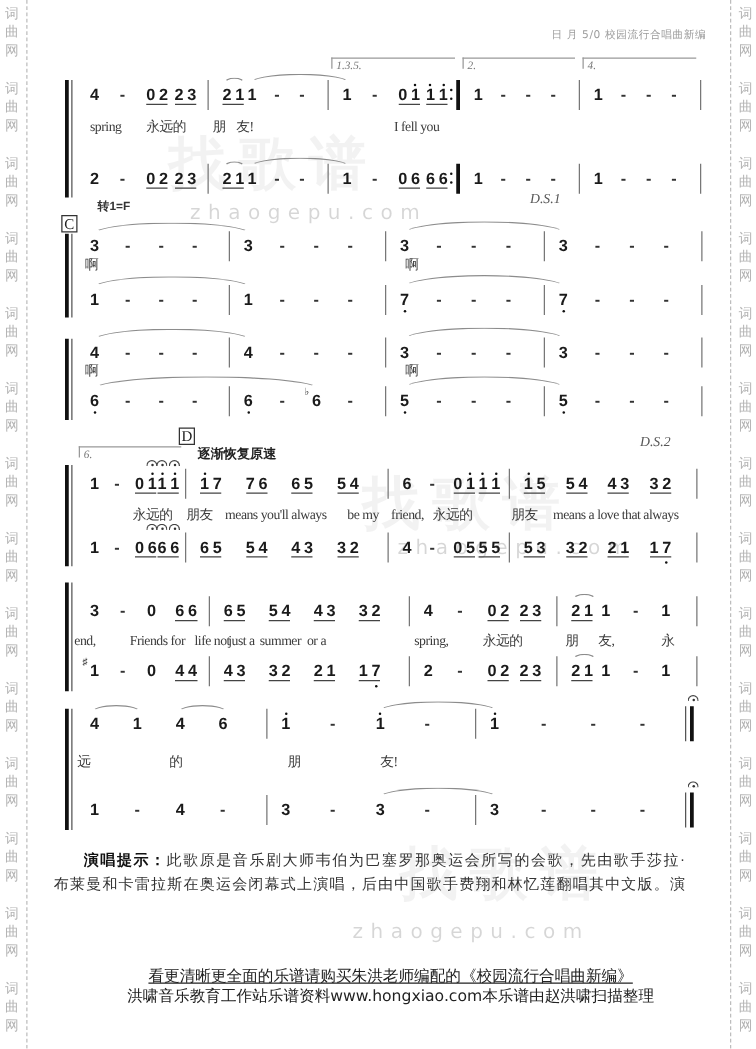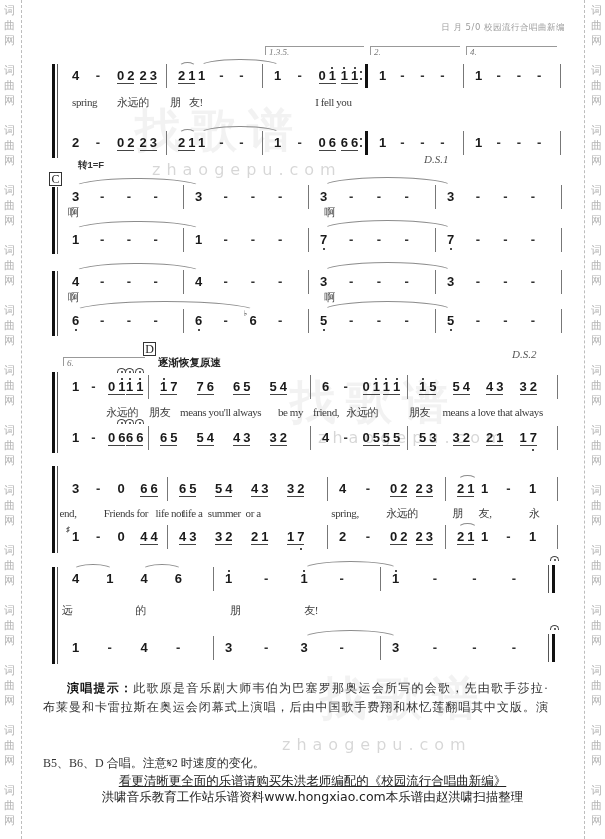--- a/index.html
+++ b/index.html
@@ -997,21 +997,21 @@
             <div class="beat" style="left: 529px; top: 528px;">
               <span class="note">1</span>
             </div>
           </div>
           <div class="bar single" style="left: 557px; top: 525px;"></div>
           <div class="slur" style="left: 458px; width: 19.2px; top: 523.04px; height: 9.92px;"></div>
         </div>
         <div class="lyric" style="left: 59.4875px; top: 506px;">end,</div>
         <div class="lyric" style="left: 103.85px; top: 506px;">Friends for</div>
         <div class="lyric" style="left: 155.6px; top: 506px;">life not</div>
-        <div class="lyric" style="left: 182.6px; top: 506px;">life a</div>
+        <div class="lyric" style="left: 182.6px; top: 506px;">just a</div>
         <div class="lyric" style="left: 207.8px; top: 506px;">summer</div>
         <div class="lyric" style="left: 245.6px; top: 506px;">or a</div>
         <div class="lyric" style="left: 331.35px; top: 506px;">spring,</div>
         <div class="lyric" style="left: 386.175px; top: 506px;">永远的</div>
         <div class="lyric" style="left: 452.2px; top: 506px;">朋</div>
         <div class="lyric" style="left: 478.6px; top: 506px;">友,</div>
         <div class="lyric" style="left: 529px; top: 506px;">永</div>
       </div>
       <div class="system">
         <div class="bracket" style="top: 567px; height: 97px;"></div>
@@ -1124,17 +1124,16 @@
 
   <div class="key-change">转1=F</div>
   <div class="reh" style="left:49px;top:172px">C</div>
   <div class="ds" style="left:424px;top:153px">D.S.1</div>
   <div class="ds" style="left:512px;top:348px">D.S.2</div>
   <div class="reh" style="left:143px;top:342px">D</div>
   <div class="tempo">逐渐恢复原速</div>
 
   <div class="pn-line" style="left:43px;top:699px;width:505px">布莱曼和卡雷拉斯在奥运会闭幕式上演唱，后由中国歌手费翔和林忆莲翻唱其中文版。演</div>
   <div class="pn-line" style="left:67px;top:680px;width:481px"><span class="pn-label">演唱提示：</span><span>此歌原是音乐剧大师韦伯为巴塞罗那奥运会所写的会歌，先由歌手莎拉·</span></div>
-  <div class="pn-line" style="left:43px;top:755px;width:505px;text-align:left;text-align-last:left">B5、B6、D 合唱。注意𝄋2 时速度的变化。</div>
 
   <div class="footer-line" style="top:789px">洪啸音乐教育工作站乐谱资料www.hongxiao.com本乐谱由赵洪啸扫描整理</div>
   <div class="footer-line underlined" style="top:773px">看更清晰更全面的乐谱请购买朱洪老师编配的《校园流行合唱曲新编》</div>
 </div>
 
 </body></html>

